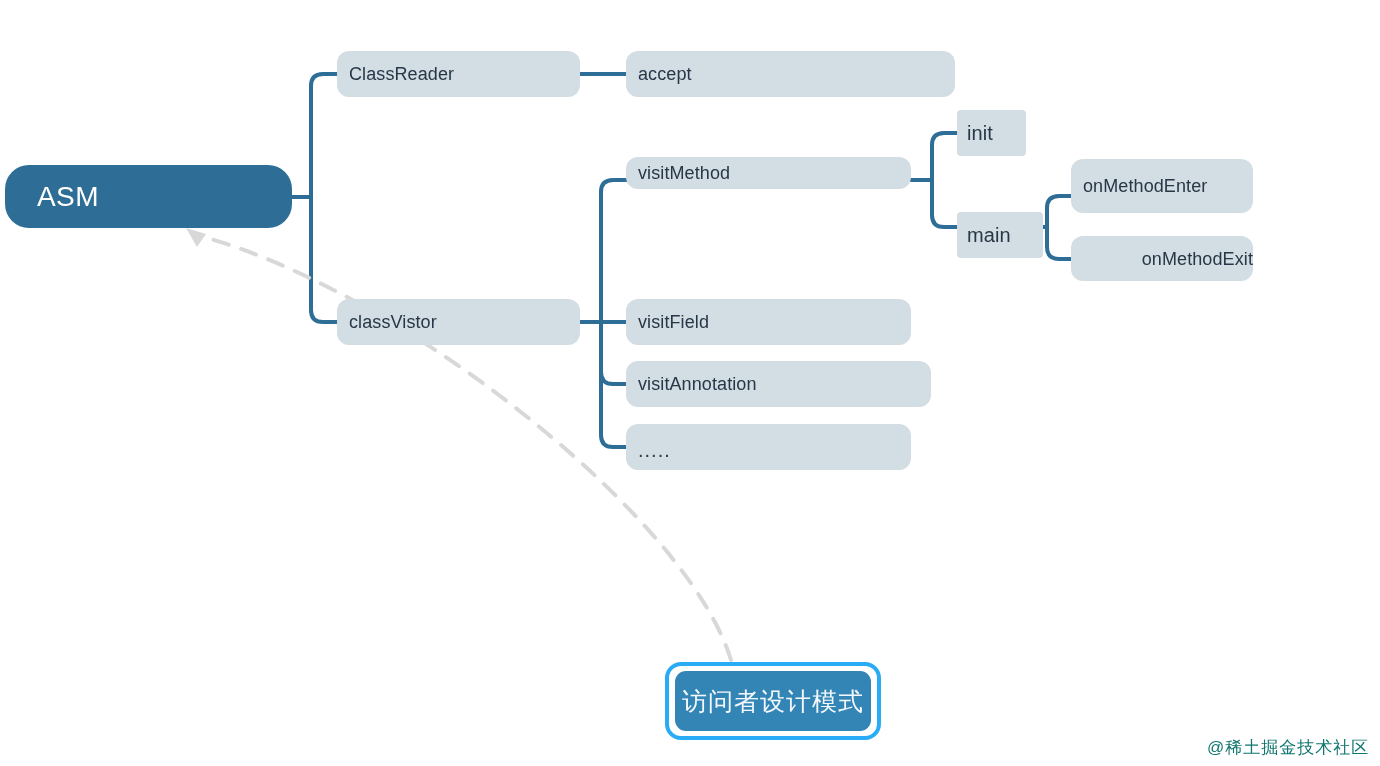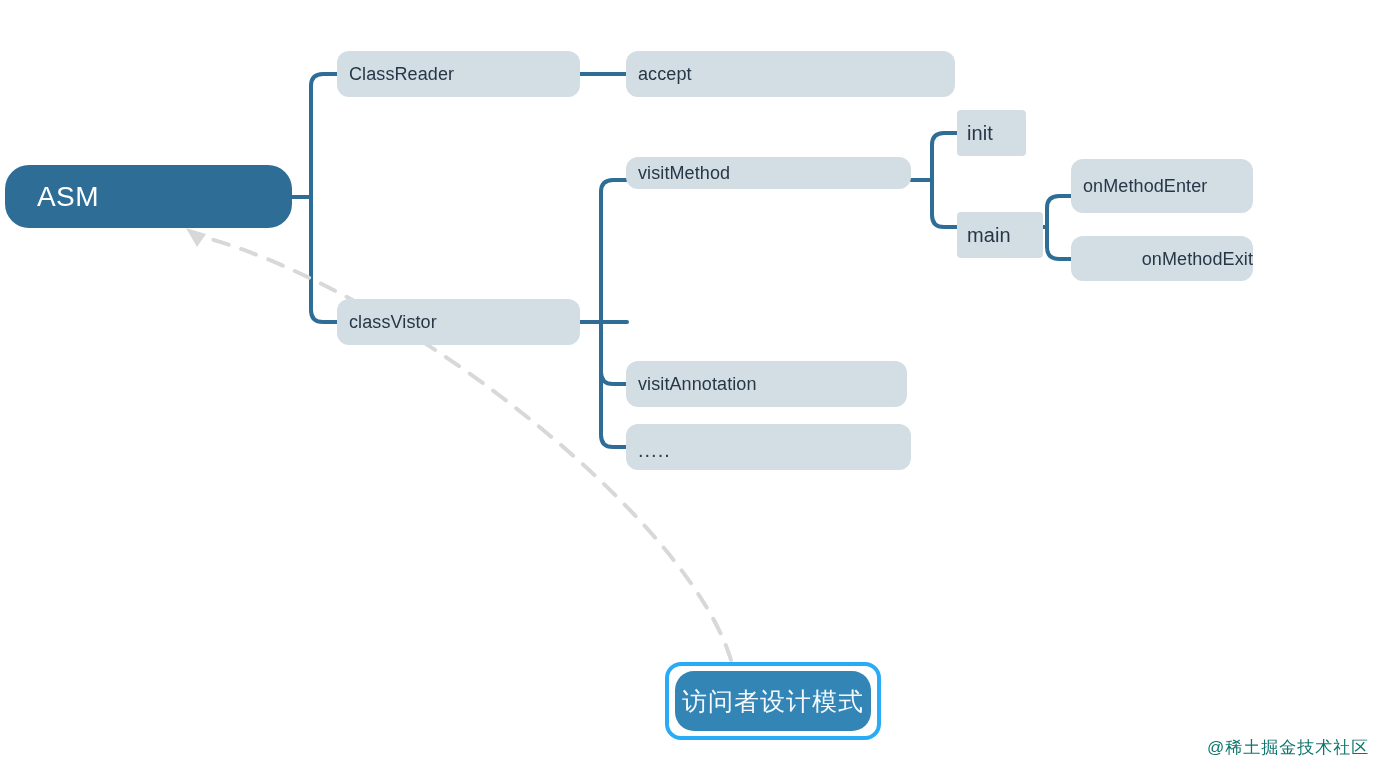--- a/index.html
+++ b/index.html
@@ -65,21 +65,21 @@
   .callout-outer {
     position: absolute;
     box-sizing: border-box;
     border: 4px solid #29abf5;
     border-radius: 16px;
     background: transparent;
   }
   .callout-inner {
     position: absolute;
     box-sizing: border-box;
-    border-radius: 19px;
+    border-radius: 11px;
     background: #3385b5;
     display: flex;
     align-items: center;
     justify-content: center;
     color: #f2f8fc;
     font-size: 25px;
     letter-spacing: 1px;
     white-space: nowrap;
   }
   .watermark {
@@ -149,22 +149,25 @@
   </div>
 
   <div class="node" style="left:626px; top:51px; width:329px; height:46px;">
     <span>accept</span>
   </div>
 
   <div class="node" style="left:626px; top:157px; width:285px; height:32px;">
     <span>visitMethod</span>
   </div>
 
+  <div class="node" style="left:626px; top:299px; width:285px; height:46px;">
+    <span>visitField</span>
+  </div>
 
-  <div class="node" style="left:626px; top:361px; width:281px; height:46px;">
+  <div class="node" style="left:626px; top:361px; width:305px; height:46px;">
     <span>visitAnnotation</span>
   </div>
 
   <div class="node dots" style="left:626px; top:424px; width:285px; height:46px;">
     <span>.....</span>
   </div>
 
   <div class="node small" style="left:957px; top:110px; width:69px; height:46px;">
     <span>init</span>
   </div>

